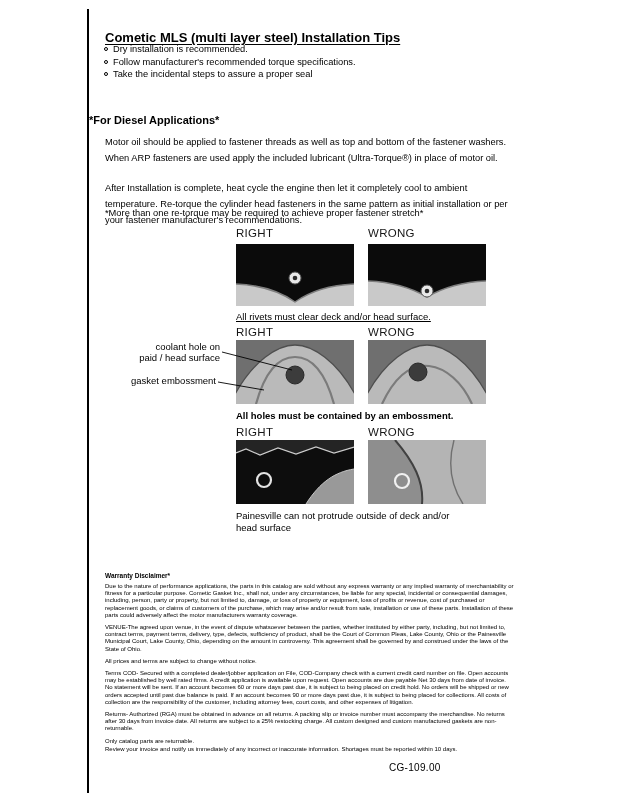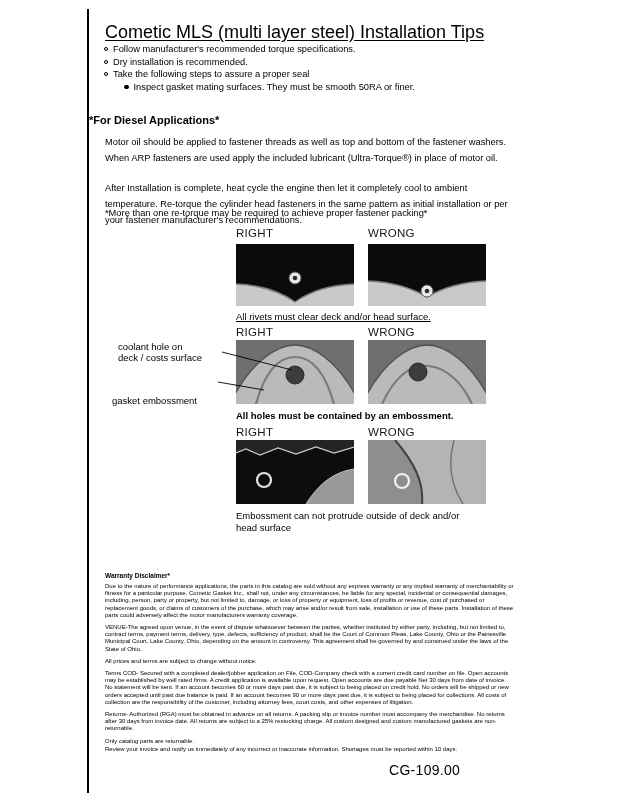--- a/index.html
+++ b/index.html
@@ -3,83 +3,79 @@
 <meta charset="utf-8">
 <style>
   * { margin:0; padding:0; box-sizing:border-box; }
   html,body { background:#ffffff; }
   .page {
     position:relative; width:618px; height:800px; background:#ffffff;
     font-family:"Liberation Sans", sans-serif; color:#000; overflow:hidden;
   }
   .left-rule { position:absolute; left:87px; top:9px; width:2px; height:784px; background:#000; }
 
-  .title { position:absolute; left:105px; top:22px; font-size:18px; font-weight:normal;
+  .title { position:absolute; left:105px; top:30px; font-size:13px; font-weight:bold;
            text-decoration:underline; text-underline-offset:2px; white-space:nowrap; }
 
   .tips { position:absolute; left:104px; top:43px; font-size:9.3px; line-height:12.6px; width:420px; }
   .tip { display:flex; align-items:flex-start; gap:5px; }
   .tip.sub { margin-left:20px; }
   .bullet-hollow { flex:0 0 auto; width:4px; height:4px; border:1px solid #000; border-radius:50%; margin-top:4px; }
   .bullet-solid  { flex:0 0 auto; width:4.5px; height:4.5px; background:#000; border-radius:50%; margin-top:4px; }
 
   .diesel-heading { position:absolute; left:89px; top:114px; font-size:11px; font-weight:bold; }
   .para { position:absolute; left:105px; width:410px; font-size:9.3px; line-height:16px; }
   .p1 { top:134px; }
   .p2 { top:180px; }
   .note { position:absolute; left:105px; top:208px; font-size:9.3px; white-space:nowrap; }
 
   .dlabel { position:absolute; width:118px; text-align:left; font-size:11.5px; color:#161616; letter-spacing:0.3px; }
   .dimg { position:absolute; display:block; }
   .caption { position:absolute; font-size:9.5px; line-height:12px; }
   .cap3 { width:224px; }
 
-  .callout { position:absolute; font-size:9.5px; line-height:10.5px; }
+  .callout { position:absolute; font-size:9.5px; line-height:10.5px; text-align:right; }
   .co1 { left:118px; top:342px; width:102px; }
-  .co2 { left:112px; top:376px; width:104px;margin-top:20px; }
+  .co2 { left:112px; top:376px; width:104px; }
   .overlay { position:absolute; left:0; top:0; pointer-events:none; }
 
   .warranty { position:absolute; left:105px; top:572px; width:409px; }
   .warranty h3 { font-size:6.5px; margin:0 0 4px 0; }
   .warranty p { font-size:6px; line-height:7.2px; margin:0 0 5px 0; }
   .warranty p.no-gap { margin-bottom:1px; }
 
-  .footer-code { position:absolute; left:389px; top:762px; font-size:14px; letter-spacing:0.3px; }
+  .footer-code { position:absolute; left:389px; top:762px; font-size:10px; letter-spacing:0.3px; }
 </style>
 </head>
 <body>
 
 <div class="page">
   <div class="left-rule"></div>
 
   <h1 class="title">Cometic MLS (multi layer steel) Installation Tips</h1>
 
   <div class="tips">
     <div class="tip">
       <span class="bullet-hollow"></span>
+      <span>Dry installation is recommended.</span>
+    </div>
+    <div class="tip">
+      <span class="bullet-hollow"></span>
       <span>Follow manufacturer's recommended torque specifications.</span>
     </div>
     <div class="tip">
       <span class="bullet-hollow"></span>
-      <span>Dry installation is recommended.</span>
-    </div>
-    <div class="tip">
-      <span class="bullet-hollow"></span>
-      <span>Take the following steps to assure a proper seal</span>
-    </div>
-    <div class="tip sub">
-      <span class="bullet-solid"></span>
-      <span>Inspect gasket mating surfaces.  They must be smooth 50RA or finer.</span>
+      <span>Take the incidental steps to assure a proper seal</span>
     </div>
   </div>
 
   <h2 class="diesel-heading">*For Diesel Applications*</h2>
   <p class="para p1">Motor oil should be applied to fastener threads as well as top and bottom of the fastener washers. When ARP fasteners are used apply the included lubricant (Ultra-Torque®) in place of motor oil.</p>
   <p class="para p2">After Installation is complete, heat cycle the engine then let it completely cool to ambient temperature. Re-torque the cylinder head fasteners in the same pattern as initial installation or per your fastener manufacturer's recommendations.</p>
-  <p class="note">*More than one re-torque may be required to achieve proper fastener packing*</p>
+  <p class="note">*More than one re-torque may be required to achieve proper fastener stretch*</p>
 
   <div class="dlabel" style="left:236px; top:227px;">RIGHT</div>
   <div class="dlabel" style="left:368px; top:227px;">WRONG</div>
   <svg class="dimg" style="left:236px; top:244px;" width="118" height="62" viewBox="0 0 118 62">
     <rect width="118" height="62" fill="#0b0b0b"></rect>
     <path d="M0,40 C22,41 42,46 59,58 C76,46 96,41 118,40 L118,62 L0,62 Z" fill="#c9c9c9"></path>
     <path d="M0,40 C22,41 42,46 59,58 C76,46 96,41 118,40" fill="none" stroke="#7e7e7e" stroke-width="1.5"></path>
     <circle cx="59" cy="34" r="6" fill="#e9e9e9" stroke="#5a5a5a" stroke-width="1"></circle>
     <circle cx="59" cy="34" r="2.3" fill="#2b2b2b"></circle>
   </svg>
@@ -105,21 +101,21 @@
   <svg class="dimg" style="left:368px; top:340px;" width="118" height="64" viewBox="0 0 118 64">
     <rect width="118" height="64" fill="#6f6f6f"></rect>
     <path d="M-6,64 C16,18 44,5 59,5 C74,5 102,18 124,64 Z" fill="#bababa"></path>
     <path d="M-6,64 C16,18 44,5 59,5 C74,5 102,18 124,64" fill="none" stroke="#4e4e4e" stroke-width="1.3"></path>
     <path d="M14,64 C28,34 44,24 61,26 C78,28 94,42 104,64" fill="none" stroke="#7b7b7b" stroke-width="2.2"></path>
     <circle cx="50" cy="32" r="9" fill="#3c3c3c"></circle>
     <circle cx="50" cy="32" r="9" fill="none" stroke="#2a2a2a" stroke-width="1"></circle>
   </svg>
   <div class="callout co1">
     <div>coolant hole on</div>
-    <div>deck / costs surface</div>
+    <div>paid / head surface</div>
   </div>
   <div class="callout co2">gasket embossment</div>
   <p class="caption" style="left:236px; top:410px;font-weight:bold;">All holes must be contained by an embossment.</p>
 
   <div class="dlabel" style="left:236px; top:426px;">RIGHT</div>
   <div class="dlabel" style="left:368px; top:426px;">WRONG</div>
   <svg class="dimg" style="left:236px; top:440px;" width="118" height="64" viewBox="0 0 118 64">
     <rect width="118" height="64" fill="#0d0d0d"></rect>
     <path d="M0,0 L118,0 L118,7 L98,13 L80,7 L60,14 L42,8 L24,15 L10,9 L0,13 Z" fill="#242424"></path>
     <path d="M0,13 L10,9 L24,15 L42,8 L60,14 L80,7 L98,13 L118,7" fill="none" stroke="#cdcdcd" stroke-width="1.2"></path>
@@ -127,21 +123,21 @@
     <path d="M70,64 C84,42 99,32 118,29" fill="none" stroke="#c6c6c6" stroke-width="1"></path>
     <circle cx="28" cy="40" r="7" fill="none" stroke="#e3e3e3" stroke-width="2.2"></circle>
   </svg>
   <svg class="dimg" style="left:368px; top:440px;" width="118" height="64" viewBox="0 0 118 64">
     <rect width="118" height="64" fill="#b4b4b4"></rect>
     <path d="M0,0 L27,0 C46,22 56,42 54,64 L0,64 Z" fill="#8e8e8e"></path>
     <path d="M27,0 C46,22 56,42 54,64" fill="none" stroke="#414141" stroke-width="2"></path>
     <path d="M86,0 C80,22 82,44 95,64" fill="none" stroke="#707070" stroke-width="1.4"></path>
     <circle cx="34" cy="41" r="7" fill="none" stroke="#f1f1f1" stroke-width="2.2"></circle>
   </svg>
-  <p class="caption cap3" style="left:236px; top:510px;">Embossment can not protrude outside of deck and/or head surface</p>
+  <p class="caption cap3" style="left:236px; top:510px;">Painesville can not protrude outside of deck and/or head surface</p>
 
   <svg class="overlay" width="618" height="800" viewBox="0 0 618 800">
     <line x1="222" y1="352" x2="292" y2="370" stroke="#000" stroke-width="0.9"></line>
     <line x1="218" y1="382" x2="264" y2="390" stroke="#000" stroke-width="0.9"></line>
   </svg>
 
   <div class="warranty">
     <h3>Warranty Disclaimer*</h3>
     <p>Due to the nature of performance applications, the parts in this catalog are sold without any express warranty or any implied warranty of merchantability or fitness for a particular purpose.  Cometic Gasket Inc., shall not, under any circumstances, be liable for any special, incidental or consequential damages, including, person, party or property, but not limited to, damage, or loss of property or equipment, loss of profits or revenue, cost of purchased or replacement goods, or claims of customers of the purchase, which may arise and/or result from sale, installation or use of these parts.  Installation of these parts could adversely affect the motor manufacturers warranty coverage.</p>
     <p>VENUE-The agreed upon venue, in the event of dispute whatsoever between the parties, whether instituted by either party, including, but not limited to, contract terms, payment terms, delivery, type, defects, sufficiency of product, shall be the Court of Common Pleas, Lake County, Ohio or the Painesville Municipal Court, Lake County, Ohio, depending on the amount in controversy. This agreement shall be governed by and construed under the laws of the State of Ohio.</p>

